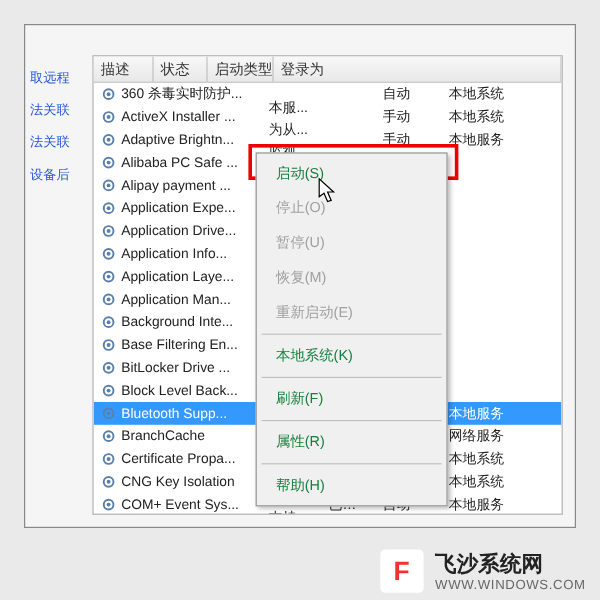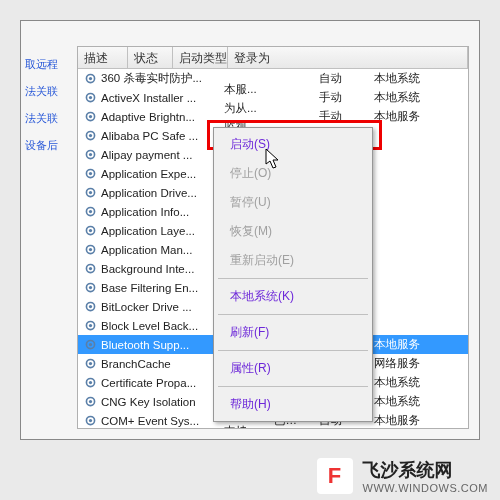--- a/index.html
+++ b/index.html
@@ -16,21 +16,21 @@
   .col-start { width: 55px; }
   .col-logon { flex: 1; }
   .rows { overflow: hidden; }
   .row { display: flex; height: 19px; font-size: 11.5px; color: #222; align-items: center; }
   .row.sel { background: #3399ff; color: #fff; }
   .cell { padding: 0 6px; white-space: nowrap; overflow: hidden; text-overflow: ellipsis; }
   .c-name { width: 140px; display: flex; align-items: center; gap: 4px; }
   .c-desc { width: 50px; margin-top: 22px; } .c-state { width: 45px; } .c-start { width: 55px; } .c-logon { flex: 1; }
   .gear { width: 13px; height: 13px; flex-shrink: 0; }
   .ctx { position: absolute; left: 192px; top: 106px; width: 160px; background: #f0f0f0; border: 1px solid #979797; box-shadow: 2px 2px 4px rgba(0,0,0,.3); padding: 2px; font-size: 12px; z-index: 10; }
-  .ctx-item { padding: 6px 14px; cursor: default; color: #6d28d9; }
+  .ctx-item { padding: 6px 14px; cursor: default; color: #15803d; }
   .ctx-item.disabled { color: #a0a0a0; }
   .ctx-sep { height: 1px; background: #c0c0c0; margin: 3px 2px; }
   .redbox { position: absolute; border: 3px solid #e00; pointer-events: none; }
   .rb1 { left: 186px; top: 99px; width: 175px; height: 30px; }
   .cursor { position: absolute; left: 244px; top: 127px; z-index: 20; }
   .wm { position: absolute; right: 12px; bottom: 6px; display: flex; align-items: center; gap: 10px; }
   .wm-logo { width: 36px; height: 36px; background: #fff; border-radius: 4px; display: flex; align-items: center; justify-content: center; font-weight: bold; color: #e33; font-size: 22px; }
   .wm-text .cn { font-size: 18px; font-weight: 600; color: #222; }
   .wm-text .url { font-size: 11px; color: #666; letter-spacing: .5px; }
 </style>

